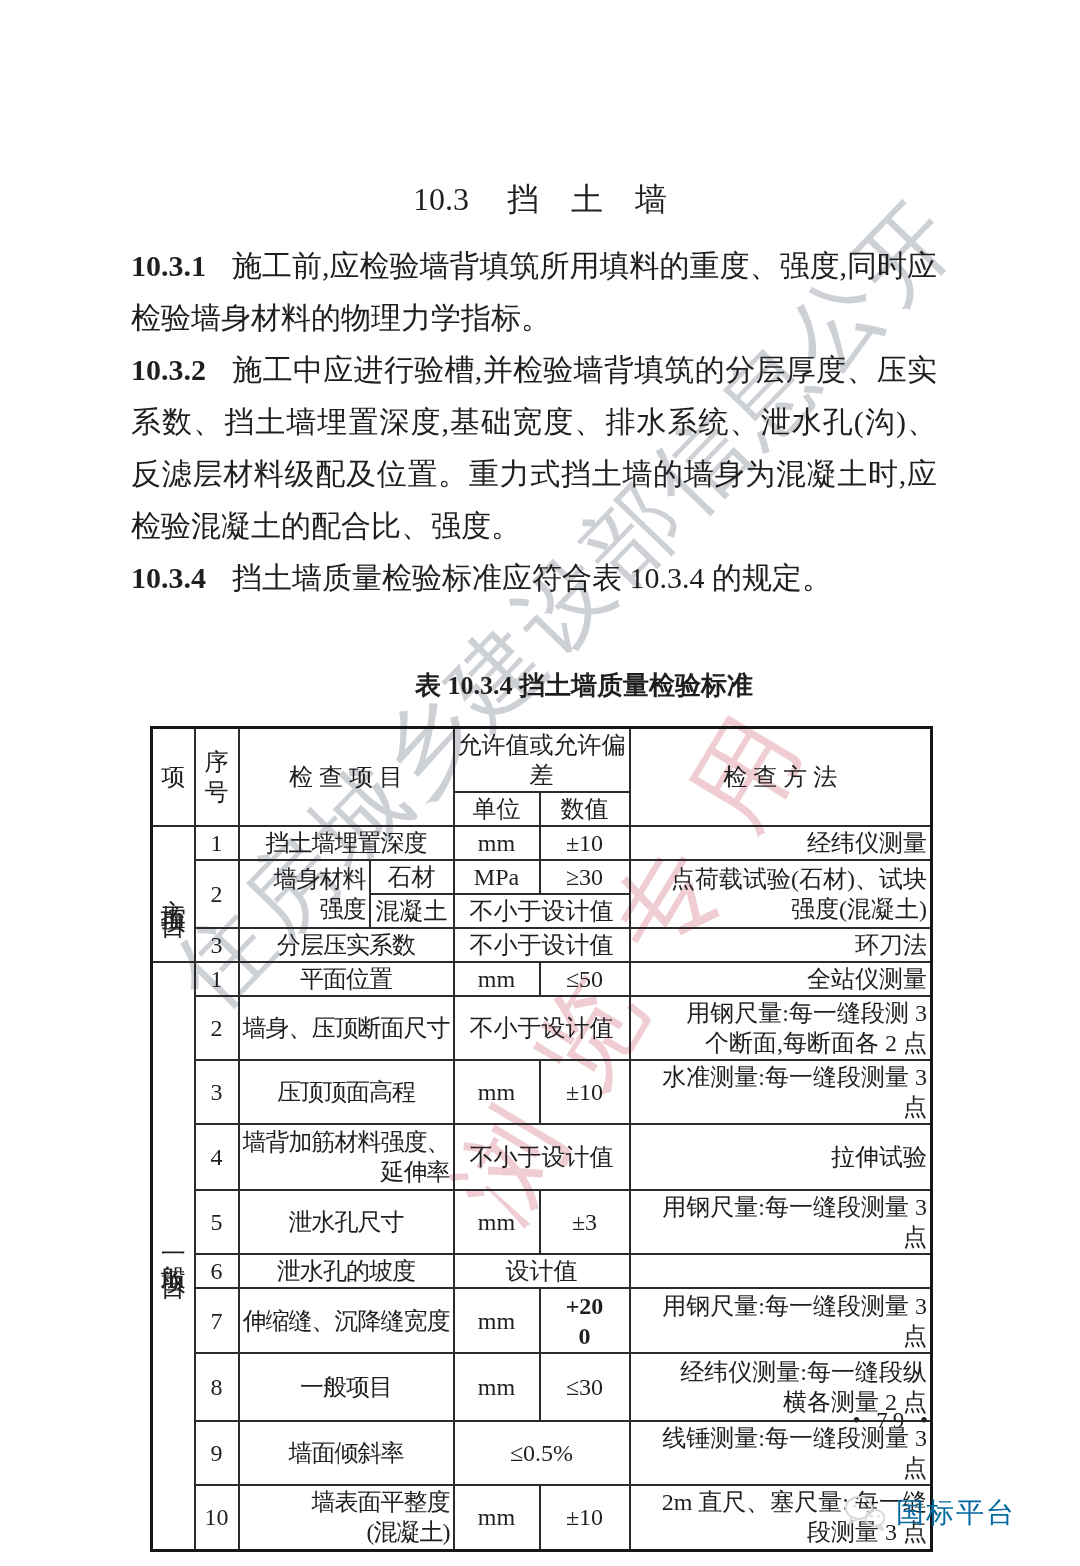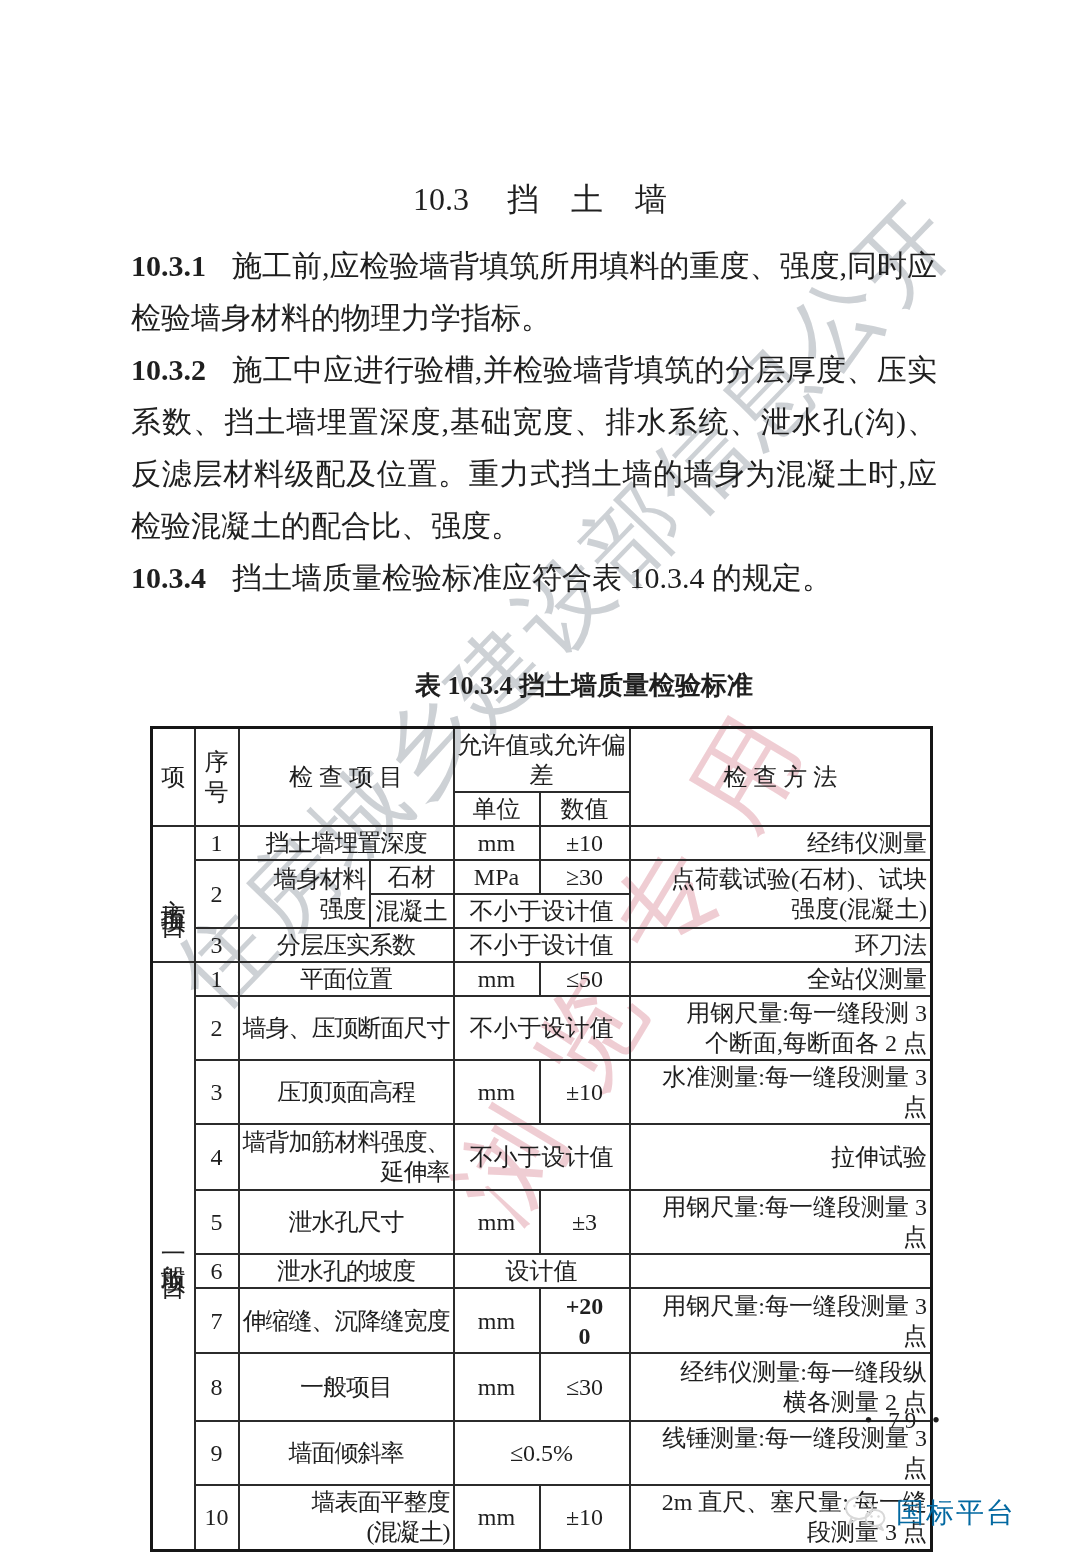--- a/index.html
+++ b/index.html
@@ -61,21 +61,21 @@
   .itemcell{letter-spacing:-1px;}
   .hdr{font-size:25px;text-align:center;}
   .vlabel{
     display:inline-block;
     writing-mode:vertical-rl;text-orientation:upright;
     letter-spacing:6px;font-size:25px;line-height:1;
   }
   .stack span{display:block;line-height:30px;font-weight:bold;}
   
   .page-num{
-    position:absolute;right:135px;top:1408px;
+    position:absolute;right:147px;top:1408px;
     font-size:23px;letter-spacing:5px;
   }
   .footer-brand{
     position:absolute;right:64px;top:1494px;
     display:flex;align-items:center;gap:8px;
     color:#0369a1;font-size:28px;letter-spacing:2px;
   }
 </style>
 </head>
 <body>

